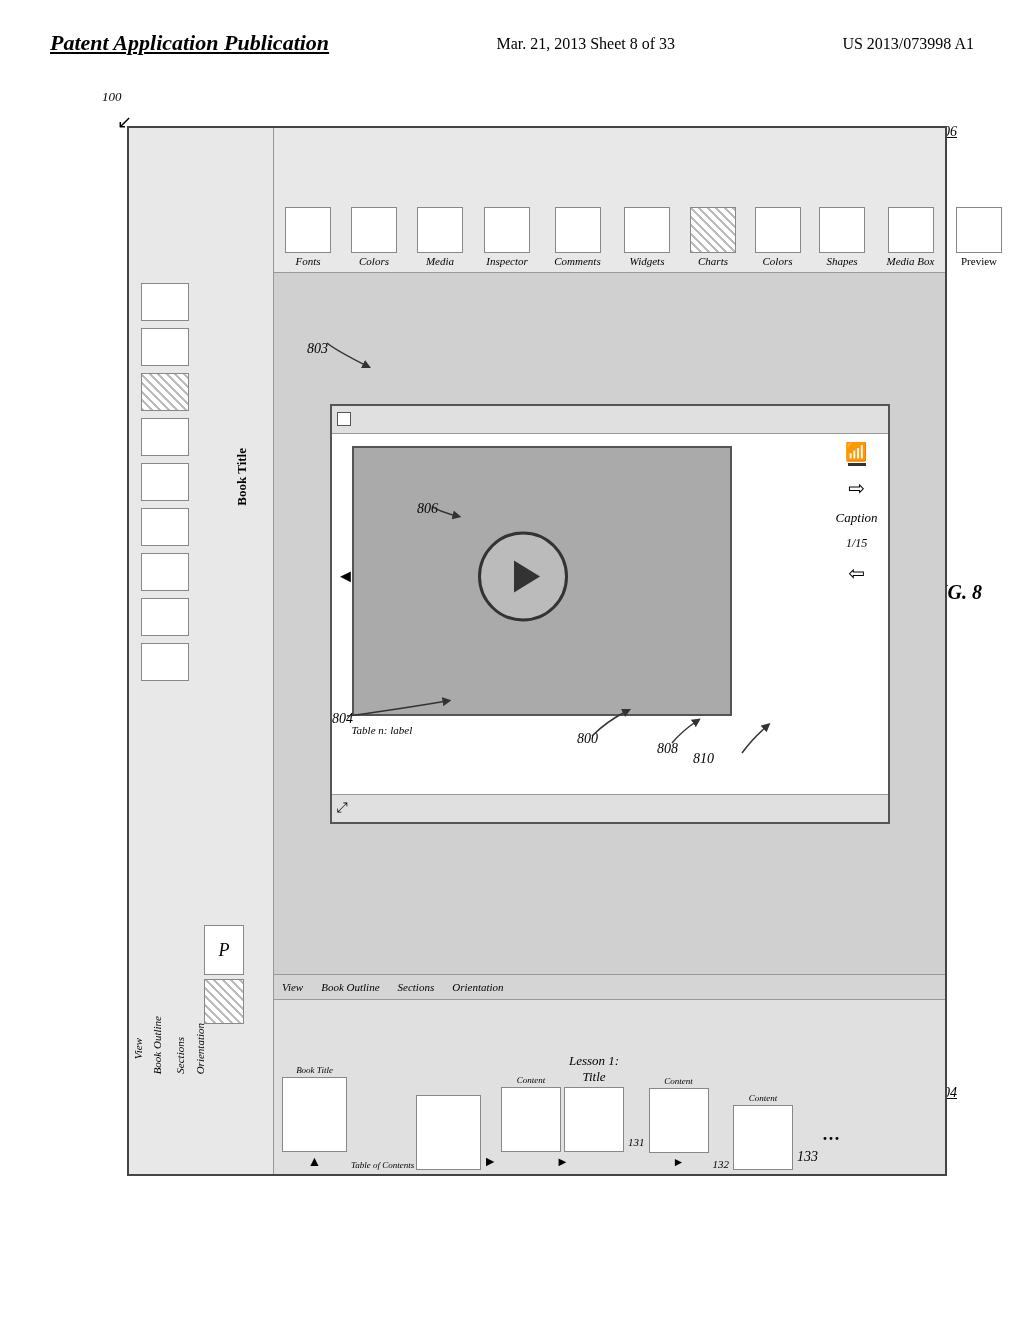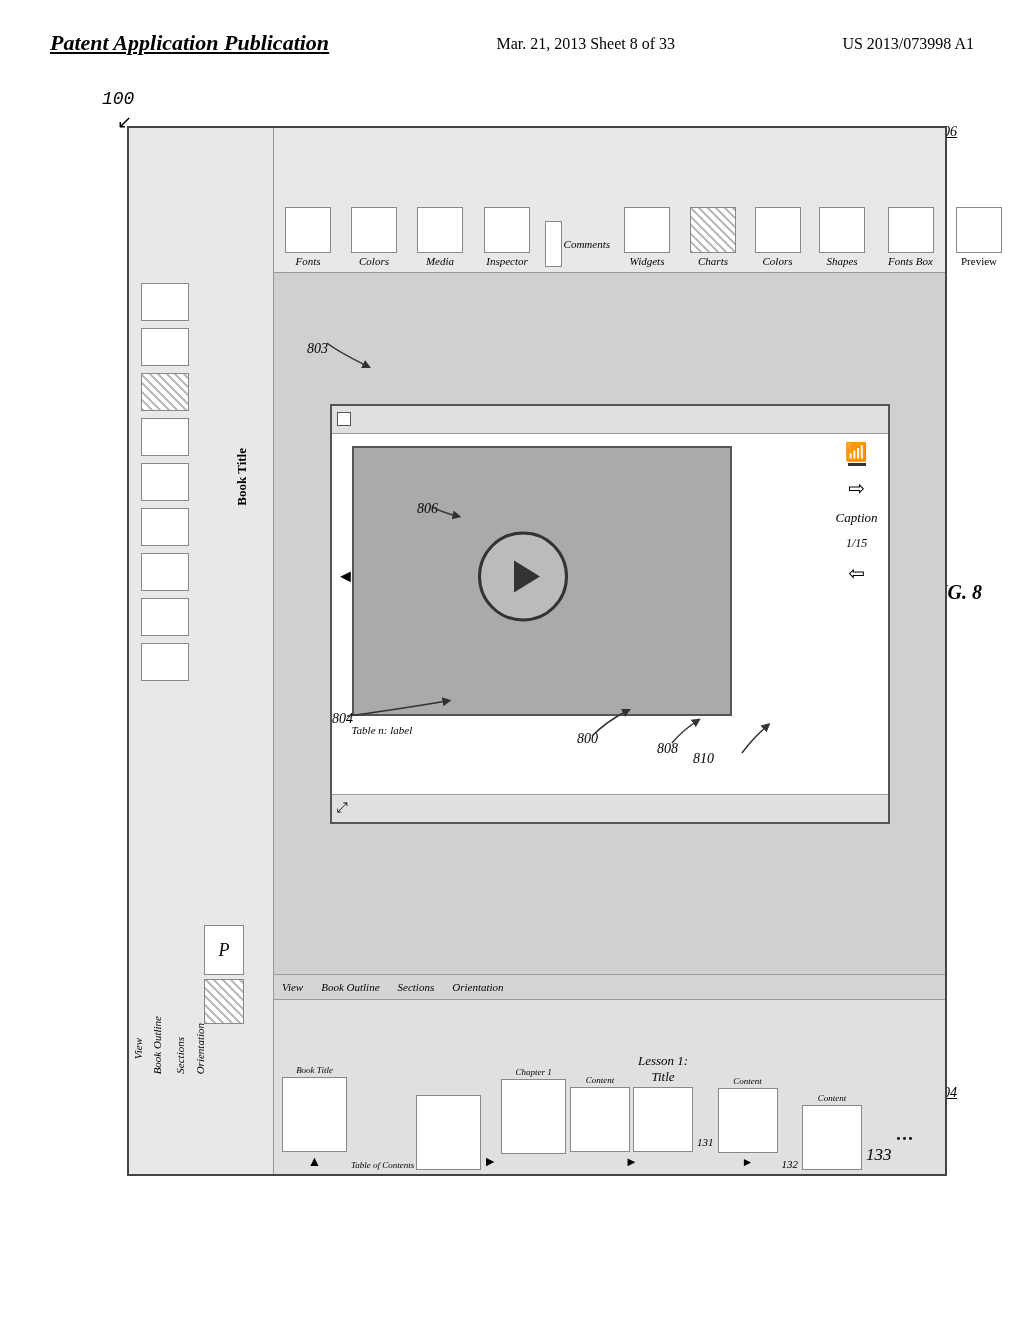--- a/index.html
+++ b/index.html
@@ -49,21 +49,21 @@
   <div class="header-center">
     <span>Mar. 21, 2013  Sheet 8 of 33</span>
   </div>
   <div class="header-right">
     <span>US 2013/073998 A1</span>
   </div>
 </div>
 
 <div style="position: relative; width: 950px; margin: 5px auto 0 auto; height: 1180px;">
 
-  <div style="position:absolute; top:18px; left:65px; font-size:18px; font-style:italic;font-family:Liberation Mono, monospace;">
+  <div style="position:absolute; top:18px; left:65px; font-size:13px; font-style:italic;">
     <span>100</span>
   </div>
   <div style="position:absolute; top:40px; left:80px; font-size:18px;">↙</div>
 
   <div style="position:absolute; right:5px; top:510px; font-size:20px; font-weight:bold; font-style:italic;">
     <span>FIG. 8</span>
   </div>
 
   <div style="position:absolute; top:53px; right:30px; font-size:14px; font-style:italic; text-decoration:underline;">
     <span>106</span>
@@ -86,21 +86,21 @@
         <span style="font-size:11px;font-style:italic;">Colors</span>
       </div>
       <div style="display:flex;flex-direction:column;align-items:center;gap:2px;min-width:58px;">
         <div style="width:46px;height:46px;border:1.5px solid #888;background:#fff;"></div>
         <span style="font-size:11px;font-style:italic;">Media</span>
       </div>
       <div style="display:flex;flex-direction:column;align-items:center;gap:2px;min-width:60px;">
         <div style="width:46px;height:46px;border:1.5px solid #888;background:#fff;"></div>
         <span style="font-size:11px;font-style:italic;">Inspector</span>
       </div>
-      <div style="display:flex;flex-direction:row;align-items:center;gap:2px;min-width:65px;">
+      <div style="display:flex;flex-direction:column;align-items:center;gap:2px;min-width:65px;">
         <div style="width:46px;height:46px;border:1.5px solid #888;background:#fff;"></div>
         <span style="font-size:11px;font-style:italic;">Comments</span>
       </div>
       <div style="display:flex;flex-direction:column;align-items:center;gap:2px;min-width:58px;">
         <div style="width:46px;height:46px;border:1.5px solid #888;background:#fff;"></div>
         <span style="font-size:11px;font-style:italic;">Widgets</span>
       </div>
       <div style="display:flex;flex-direction:column;align-items:center;gap:2px;min-width:58px;">
         <div style="width:46px;height:46px;border:1.5px solid #888;background:repeating-linear-gradient(45deg,#bbb,#bbb 2px,#fff 2px,#fff 6px);"></div>
         <span style="font-size:11px;font-style:italic;">Charts</span>
@@ -108,21 +108,21 @@
       <div style="display:flex;flex-direction:column;align-items:center;gap:2px;min-width:55px;">
         <div style="width:46px;height:46px;border:1.5px solid #888;background:#fff;"></div>
         <span style="font-size:11px;font-style:italic;">Colors</span>
       </div>
       <div style="display:flex;flex-direction:column;align-items:center;gap:2px;min-width:58px;">
         <div style="width:46px;height:46px;border:1.5px solid #888;background:#fff;"></div>
         <span style="font-size:11px;font-style:italic;">Shapes</span>
       </div>
       <div style="display:flex;flex-direction:column;align-items:center;gap:2px;min-width:63px;">
         <div style="width:46px;height:46px;border:1.5px solid #888;background:#fff;"></div>
-        <span style="font-size:11px;font-style:italic;">Fonts Box</span>
+        <span style="font-size:11px;font-style:italic;">Media Box</span>
       </div>
       <div style="display:flex;flex-direction:column;align-items:center;gap:2px;min-width:58px;">
         <div style="width:46px;height:46px;border:1.5px solid #888;background:#fff;"></div>
         <span style="font-size:11px;">Preview</span>
       </div>
     </div>
 
     <div style="position:absolute; top:0; left:0; width:145px; height:100%; border-right:1.5px solid #999; background:#e8e8e8;">
 
       <div style="position:absolute; bottom:115px; left:3px; font-size:11px; font-style:italic; writing-mode:vertical-rl; transform:rotate(180deg);">
@@ -227,25 +227,20 @@
           <div style="width:65px;height:75px;border:1.5px solid #888;background:#fff;"></div>
           <div style="font-size:14px;">▲</div>
         </div>
 
         <div style="display:flex;flex-direction:row;align-items:flex-end;gap:2px;">
           <span style="font-size:9px;font-style:italic;text-align:center;max-width:65px;">Table of Contents</span>
           <div style="width:65px;height:75px;border:1.5px solid #888;background:#fff;"></div>
           <div style="font-size:14px;">►</div>
         </div>
 
-        <div style="display:flex;flex-direction:column;align-items:center;gap:2px;margin-top:15px;">
-          <span style="font-size:9px;font-style:italic;text-align:center;">Chapter 1</span>
-          <div style="width:65px;height:75px;border:1.5px solid #888;background:#fff;"></div>
-          <div style="height:14px;"></div>
-        </div>
 
         <div style="display:flex;flex-direction:column;align-items:center;gap:2px;">
           <div style="display:flex;gap:3px;align-items:flex-end;">
 
             <div style="display:flex;flex-direction:column;align-items:center;gap:2px;">
               <span style="font-size:9px;font-style:italic;">Content</span>
               <div style="width:60px;height:65px;border:1.5px solid #888;background:#fff;"></div>
             </div>
 
             <div style="display:flex;flex-direction:column;align-items:center;gap:2px;">
@@ -271,21 +266,21 @@
 
         <div style="display:flex;flex-direction:column;align-items:flex-end;font-size:11px;font-style:italic;margin-top:auto;margin-bottom:0;">
           <span>132</span>
         </div>
 
         <div style="display:flex;flex-direction:column;align-items:center;gap:2px;margin-top:20px;">
           <span style="font-size:9px;font-style:italic;">Content</span>
           <div style="width:60px;height:65px;border:1.5px solid #888;background:#fff;"></div>
         </div>
 
-        <div style="display:flex;flex-direction:column;align-items:center;font-size:17px;font-style:italic;margin-top:auto;margin-bottom:5px;">
+        <div style="display:flex;flex-direction:column;align-items:center;font-size:14px;font-style:italic;margin-top:auto;margin-bottom:5px;">
           <span>133</span>
         </div>
 
         <div style="font-size:18px;margin-top:auto;margin-bottom:20px;font-weight:bold;">···</div>
 
       </div>
     </div>
 
   </div>
 

